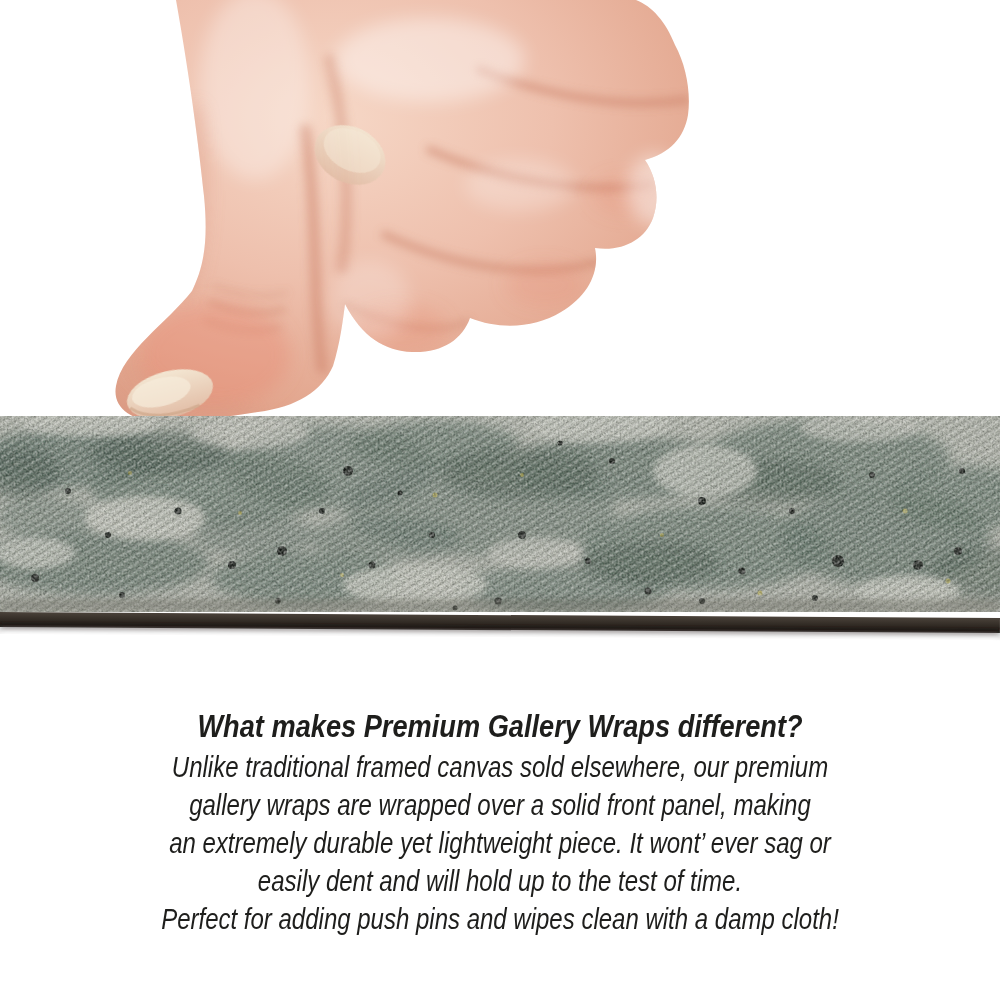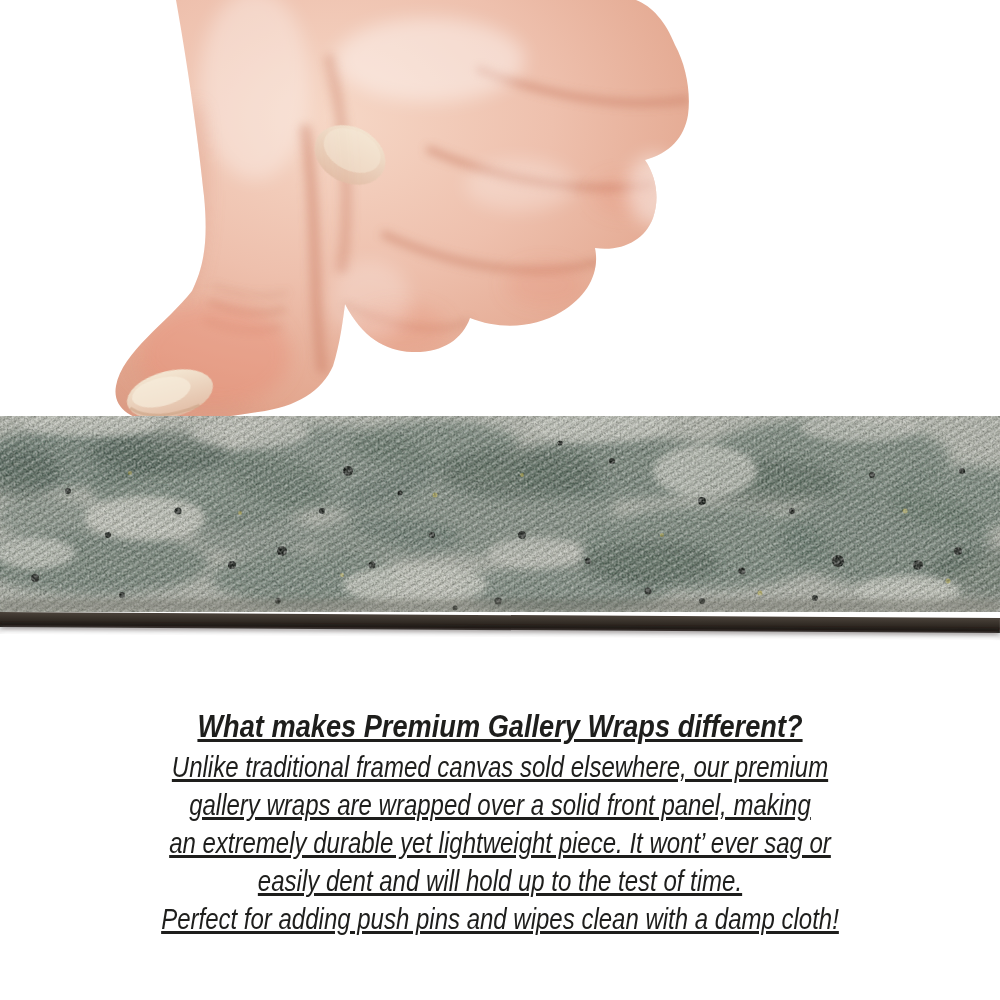--- a/index.html
+++ b/index.html
@@ -10,21 +10,21 @@
     --skin:#eec0ad; --skin-hi:#f6d7c6; --skin-deep:#d6937c; --skin-shadow:#c97f66;
     --nail:#ecd9c3; --nail-deep:#e2bda6; --flush:#e8876d;
   }
   html,body{margin:0;padding:0;}
   body{width:1000px;height:1000px;background:var(--background);overflow:hidden;
        font-family:"Liberation Sans", sans-serif;}
   .stage{position:relative;width:1000px;height:1000px;background:var(--background);}
   .hand-svg{position:absolute;left:0;top:0;}
   .strip-svg{position:absolute;left:0;top:413px;}
   .caption{position:absolute;left:0;top:690px;width:1000px;text-align:center;
-           color:var(--text);font-style:italic;text-decoration:underline;}
+           color:var(--text);font-style:italic;}
   .caption h1{margin:0;padding-top:14px;font-size:32px;line-height:44px;font-weight:700;
               transform:scaleX(.85);transform-origin:50% 50%;}
   .caption p{margin:0;font-size:30px;line-height:38px;font-weight:400;
              transform:scaleX(.80);transform-origin:50% 50%;}
 </style>
 </head>
 <body>
 
 <div class="stage">
 

